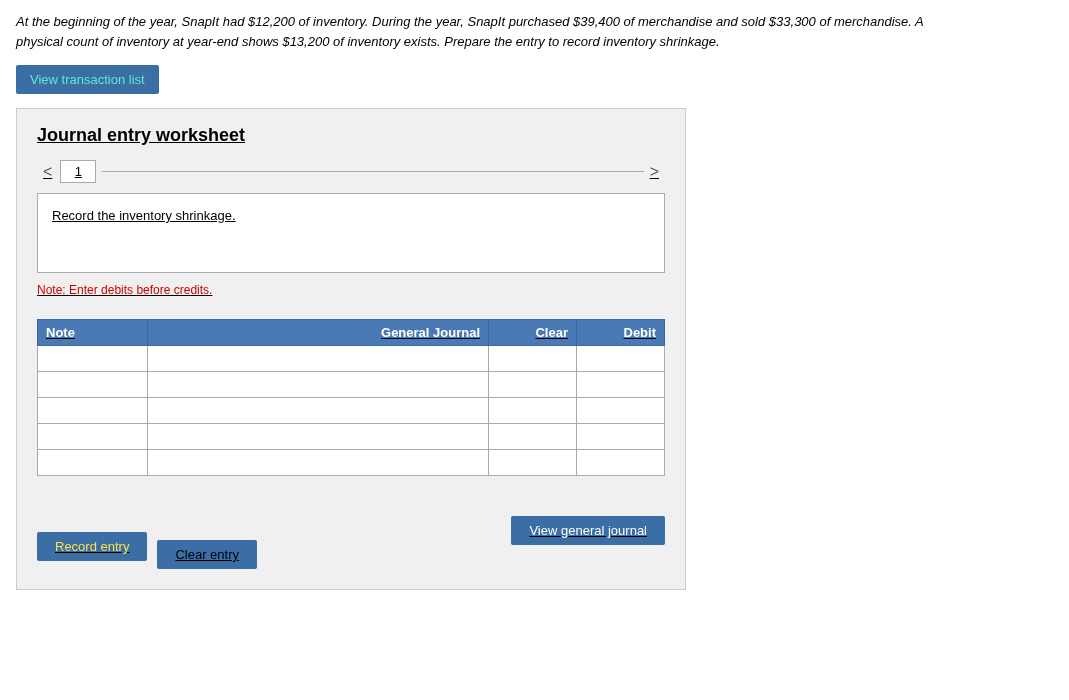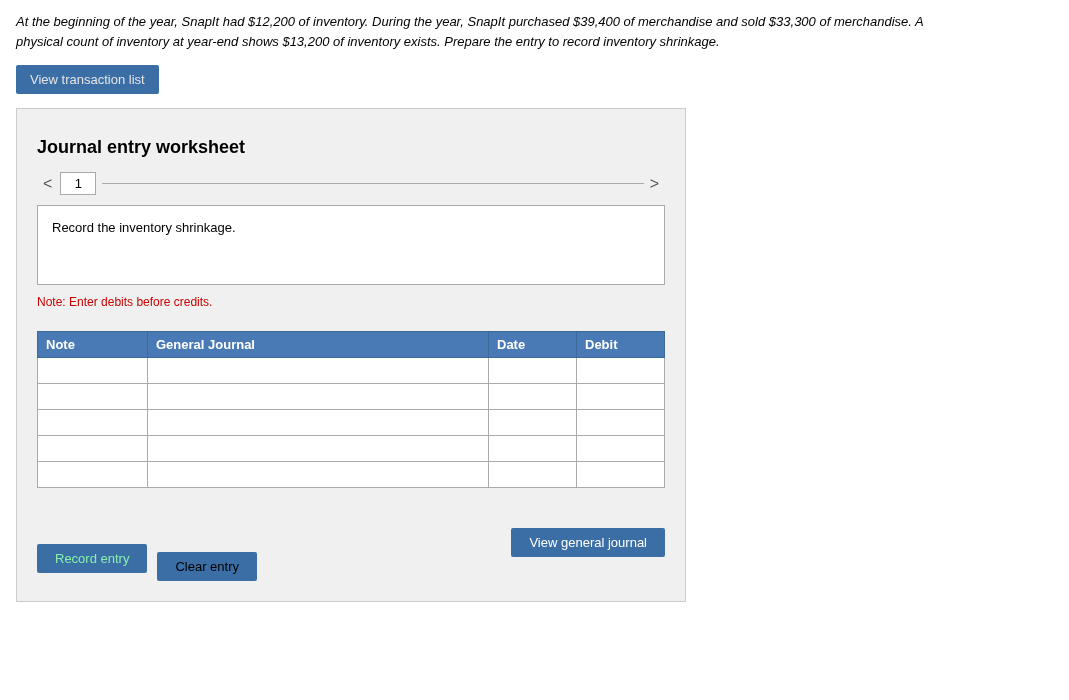--- a/index.html
+++ b/index.html
@@ -18,33 +18,34 @@
     }
     .intro-text {
       font-size: 13px;
       line-height: 1.5;
       margin-bottom: 14px;
       max-width: 940px;
       font-style: italic;
     }
     .view-transaction-btn {
       background-color: #3a6ea5;
-      color: #e5e5e5;
+      color: #5eead4;
       border: none;
       padding: 7px 14px;
       font-size: 13px;
       cursor: pointer;
       margin-bottom: 14px;
       border-radius: 2px;
     }
     .worksheet-container {
       border: 1px solid #ccc;
       background: #f0f0f0;
-      padding: 28px 20px 20px 20px;
+      padding: 16px 20px 20px 20px;
       max-width: 670px;
+      text-decoration: underline;
     }
     .worksheet-title {
       font-size: 18px;
       font-weight: bold;
       margin-bottom: 14px;
     }
     .tab-nav {
       display: flex;
       align-items: center;
       margin-bottom: 10px;
@@ -88,21 +89,21 @@
     }
     .journal-table {
       width: 100%;
       border-collapse: collapse;
       margin-bottom: 16px;
     }
     .journal-table thead tr th {
       background-color: #4a7ab5;
       color: #fff;
       padding: 5px 8px;
-      text-align: left;
+      text-align: right;
       font-size: 13px;
       font-weight: bold;
       border: 1px solid #3a6a9a;
     }
     .journal-table thead tr th:first-child {
       text-align: left;
     }
     .journal-table tbody tr td {
       background: #fff;
       border: 1px solid #aaa;
@@ -122,21 +123,21 @@
     .col-journal { width: 310px; }
     .col-debit { width: 80px; }
     .col-credit { width: 80px; }
     .button-row {
       display: flex;
       align-items: center;
       gap: 10px;
     }
     .btn-record {
       background-color: #3a6ea5;
-      color: #86efac;
+      color: #fde047;
       border: none;
       padding: 7px 18px;
       font-size: 13px;
       cursor: pointer;
       border-radius: 2px;
       margin-top: 32px;
     }
     .btn-clear {
       background-color: #3a6ea5;
       color: #000000;
@@ -187,21 +188,21 @@
     <span>Record the inventory shrinkage.</span>
   </div>
 
   <p class="note-text">Note: Enter debits before credits.</p>
 
   <table class="journal-table">
     <thead>
       <tr>
         <th class="col-date">Note</th>
         <th class="col-journal">General Journal</th>
-        <th class="col-debit">Date</th>
+        <th class="col-debit">Clear</th>
         <th class="col-credit">Debit</th>
       </tr>
     </thead>
     <tbody id="journal-tbody">
         <tr>
           <td class="col-date"><input type="text" style=""></td>
           <td class="col-journal"><input type="text" style=""></td>
           <td class="col-debit"><input type="text" style=""></td>
           <td class="col-credit"><input type="text" style=""></td>
         </tr>

